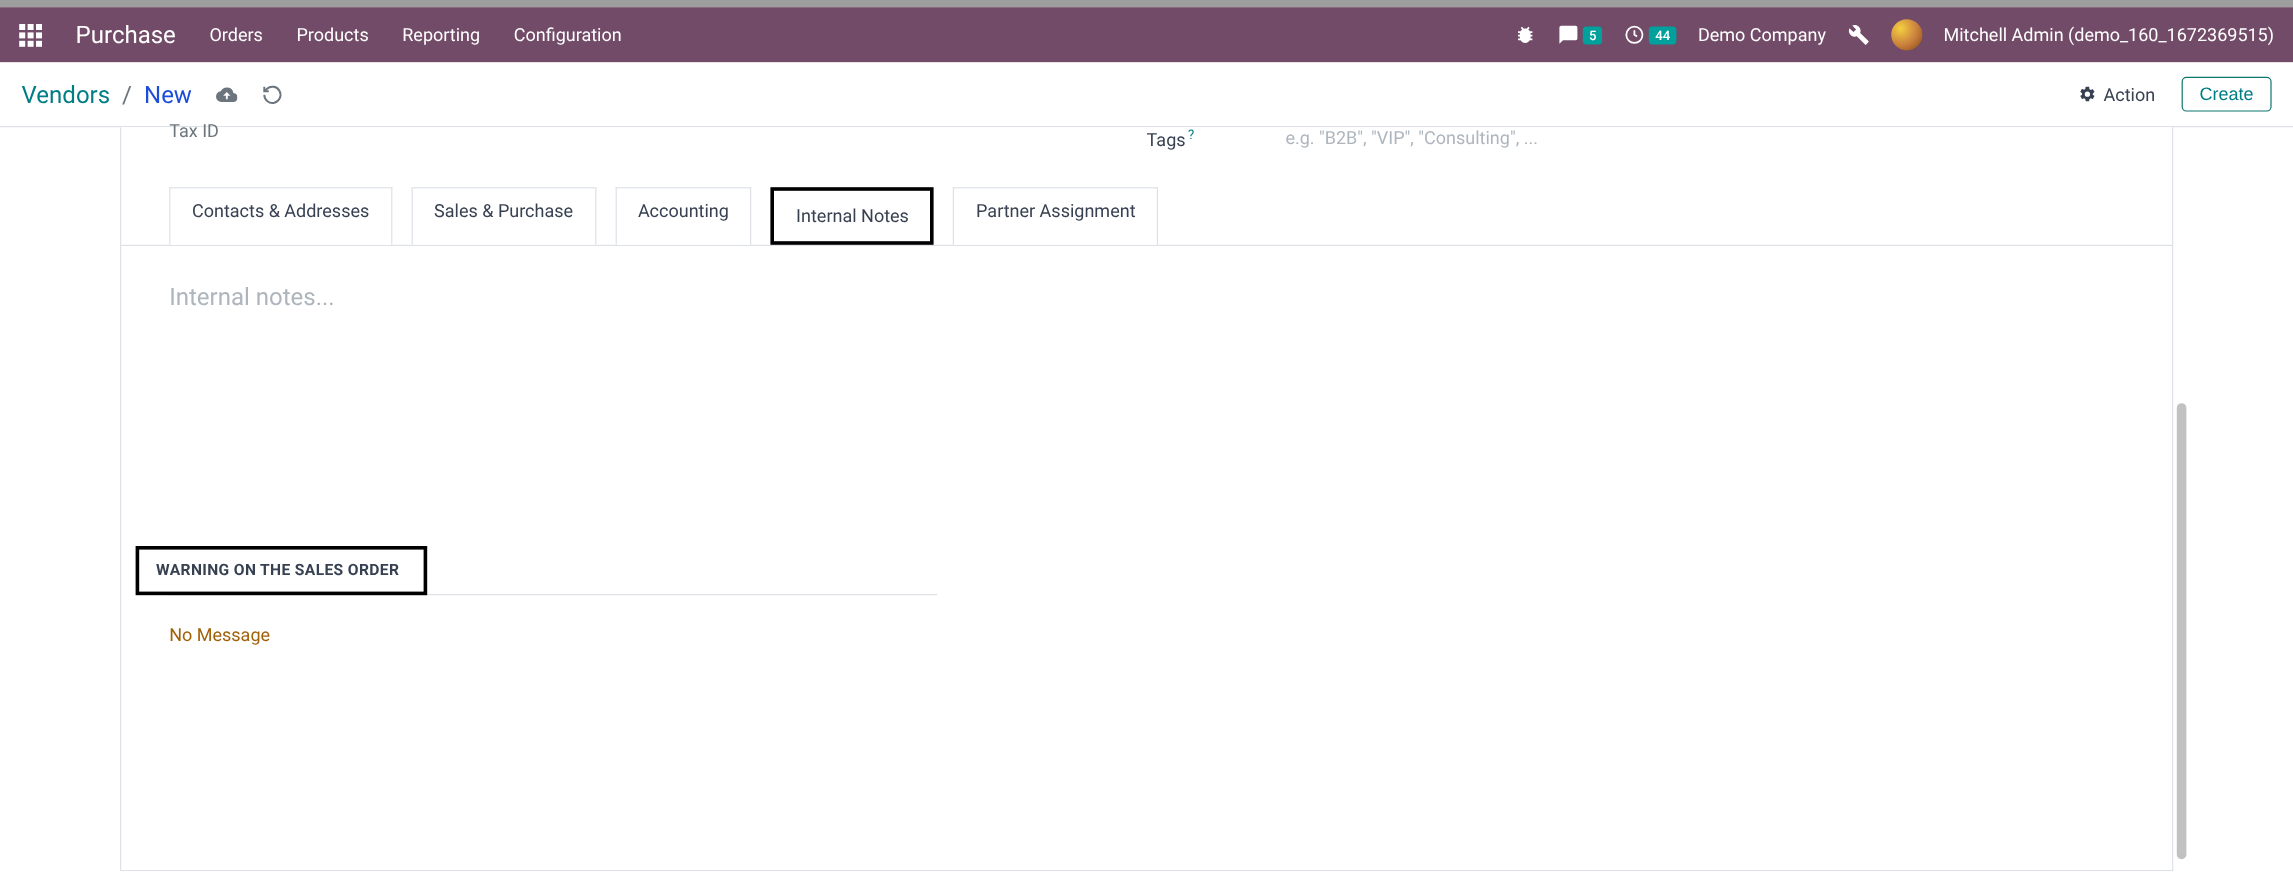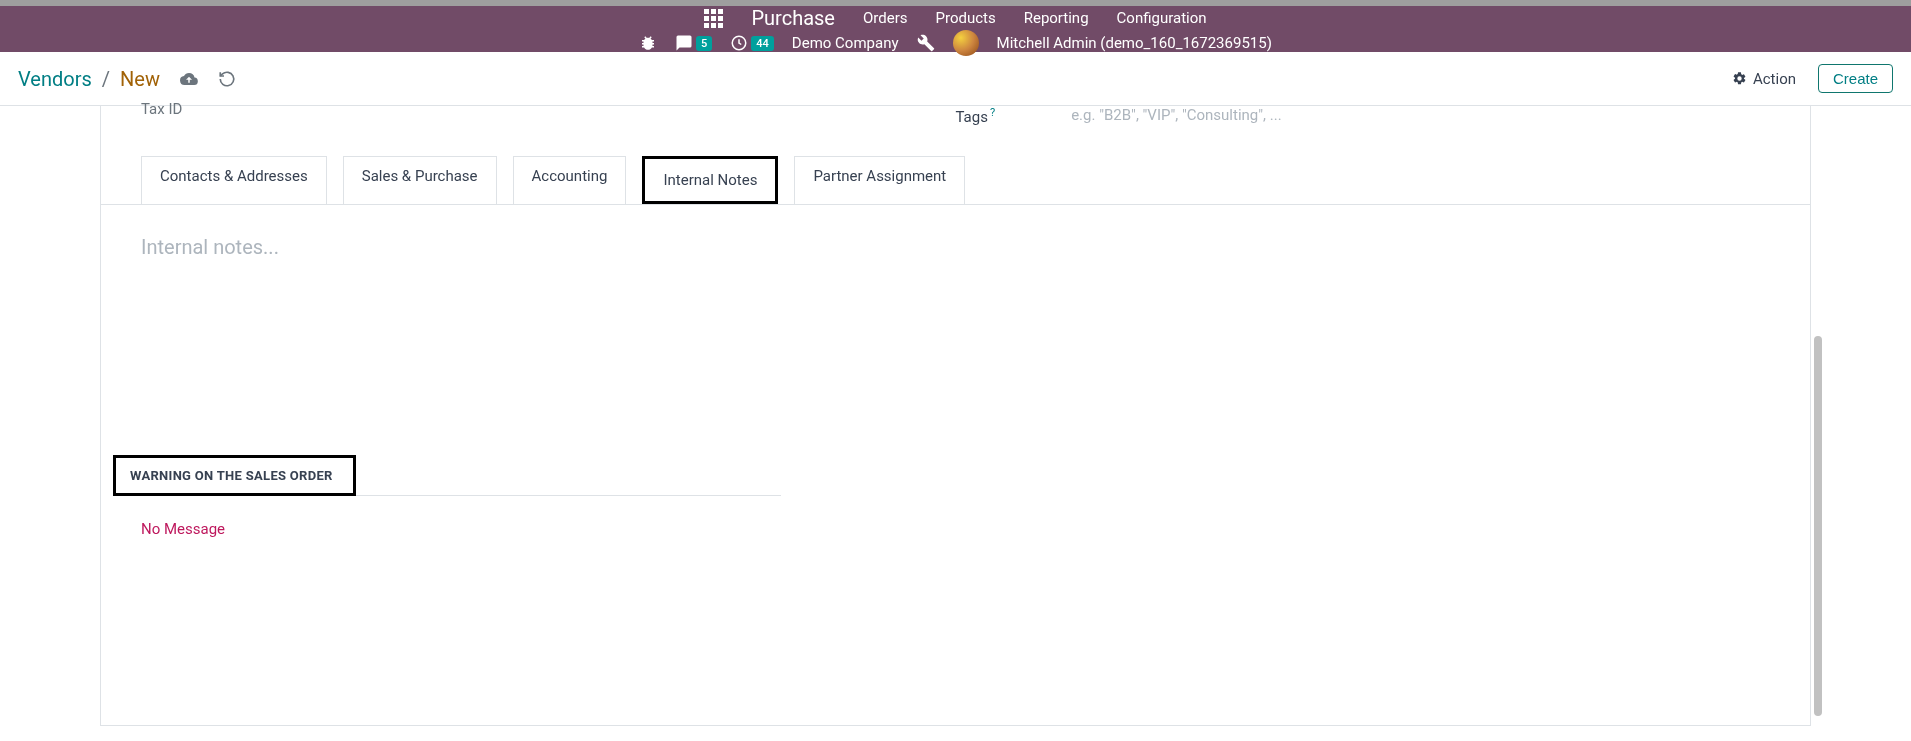--- a/index.html
+++ b/index.html
@@ -19,21 +19,20 @@
 
   
   .navbar {
     display: flex;
     align-items: center;
     background: #714B67;
     color: #fff;
     height: 46px;
     padding: 0 16px;
     justify-content: space-between;
-    flex-direction: column;
   }
   .nav-left { display:flex; align-items:center; gap:28px; }
   .nav-right { display:flex; align-items:center; gap:18px; }
   .apps-icon {
     display:grid;
     grid-template-columns: repeat(3,5px);
     grid-template-rows: repeat(3,5px);
     gap:2px;
   }
   .apps-icon span { background:#fff; width:5px; height:5px; display:block; }
@@ -60,21 +59,21 @@
     display:flex;
     justify-content:space-between;
     align-items:center;
     padding: 12px 18px;
     border-bottom:1px solid #dee2e6;
     background:#fff;
   }
   .breadcrumb { display:flex; align-items:center; gap:10px; font-size:20px; }
   .bc-link { color:#017e84; cursor:pointer; }
   .bc-sep { color:#6c757d; }
-  .bc-current { color:#a16207; }
+  .bc-current { color:#1d4ed8; }
   .cloud-icon, .undo-icon { color:#6c757d; font-size:16px; margin-left:10px; cursor:pointer; }
   .actions { display:flex; align-items:center; gap:22px; }
   .action-link { color:#374151; font-size:15px; display:flex; align-items:center; gap:6px; cursor:pointer; }
   .create-btn {
     border:1px solid #0f766e;
     color:#017e84;
     background:#fff;
     padding:5px 14px;
     border-radius:4px;
     font-size:15px;
@@ -161,21 +160,21 @@
     border:none;
     border-top:1px solid #dee2e6;
     margin-top:-1px;
     margin-left:40px;
     margin-right:40px;
     width:640px;
   }
   .warning-value {
     padding:24px 40px;
     font-size:15px;
-    color:#be185d;
+    color:#a16207;
   }
 
   
   .fake-scroll {
     position:absolute;
     right:-12px;
     top:230px;
     width:8px;
     height:380px;
     background:#c1c1c1;

